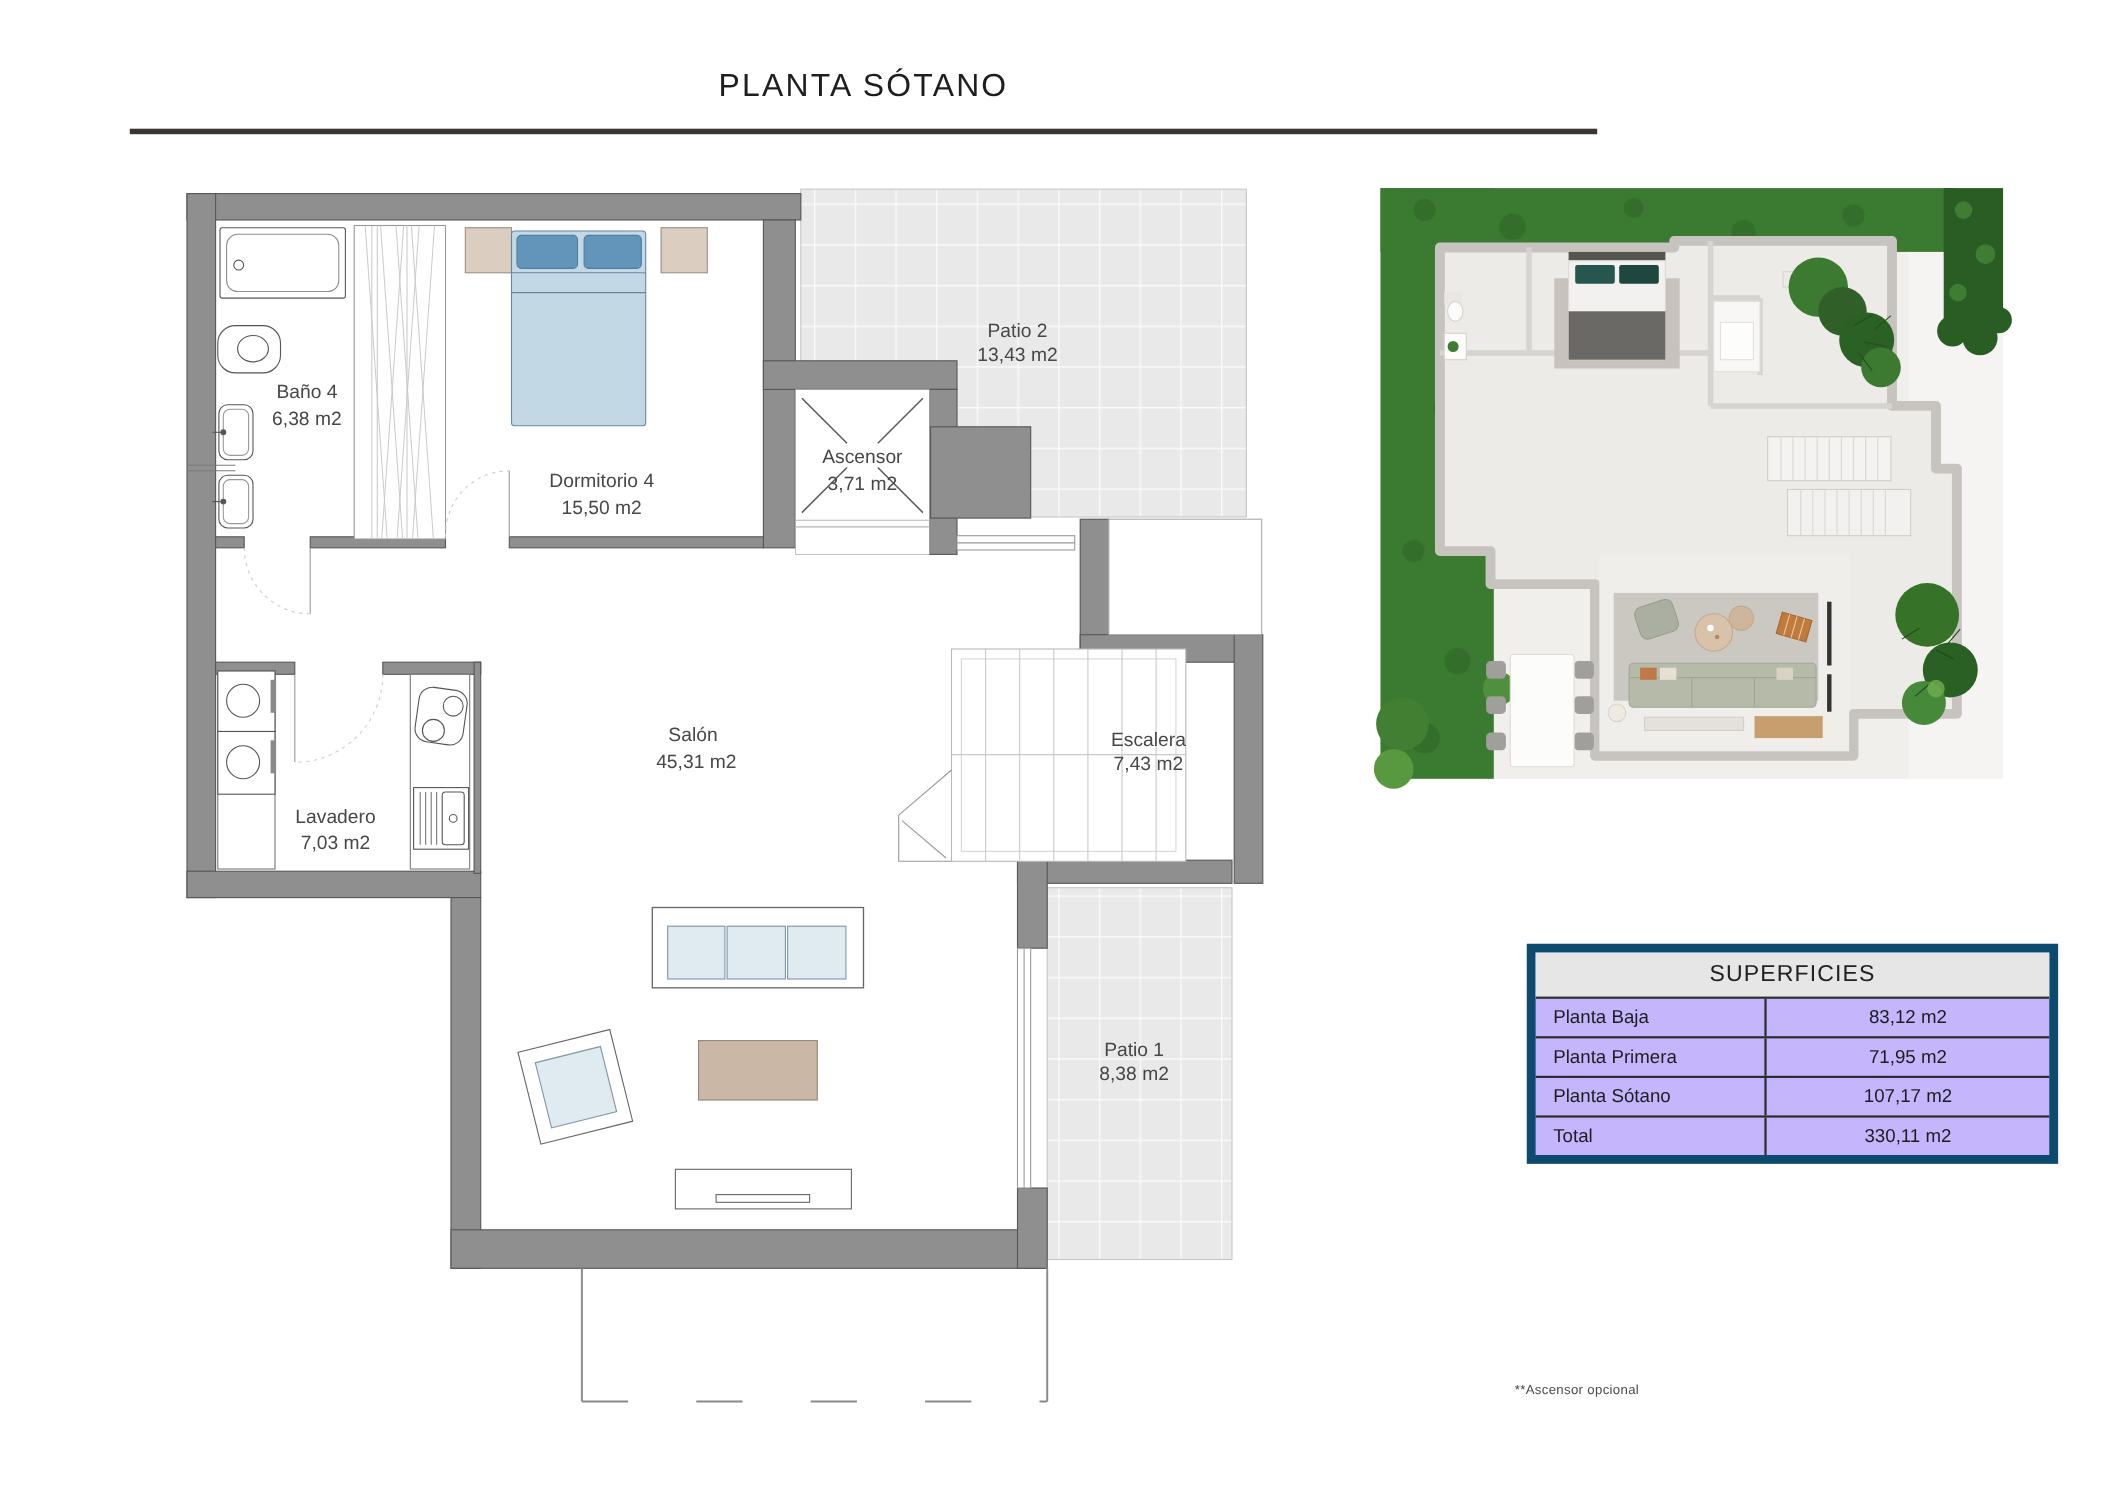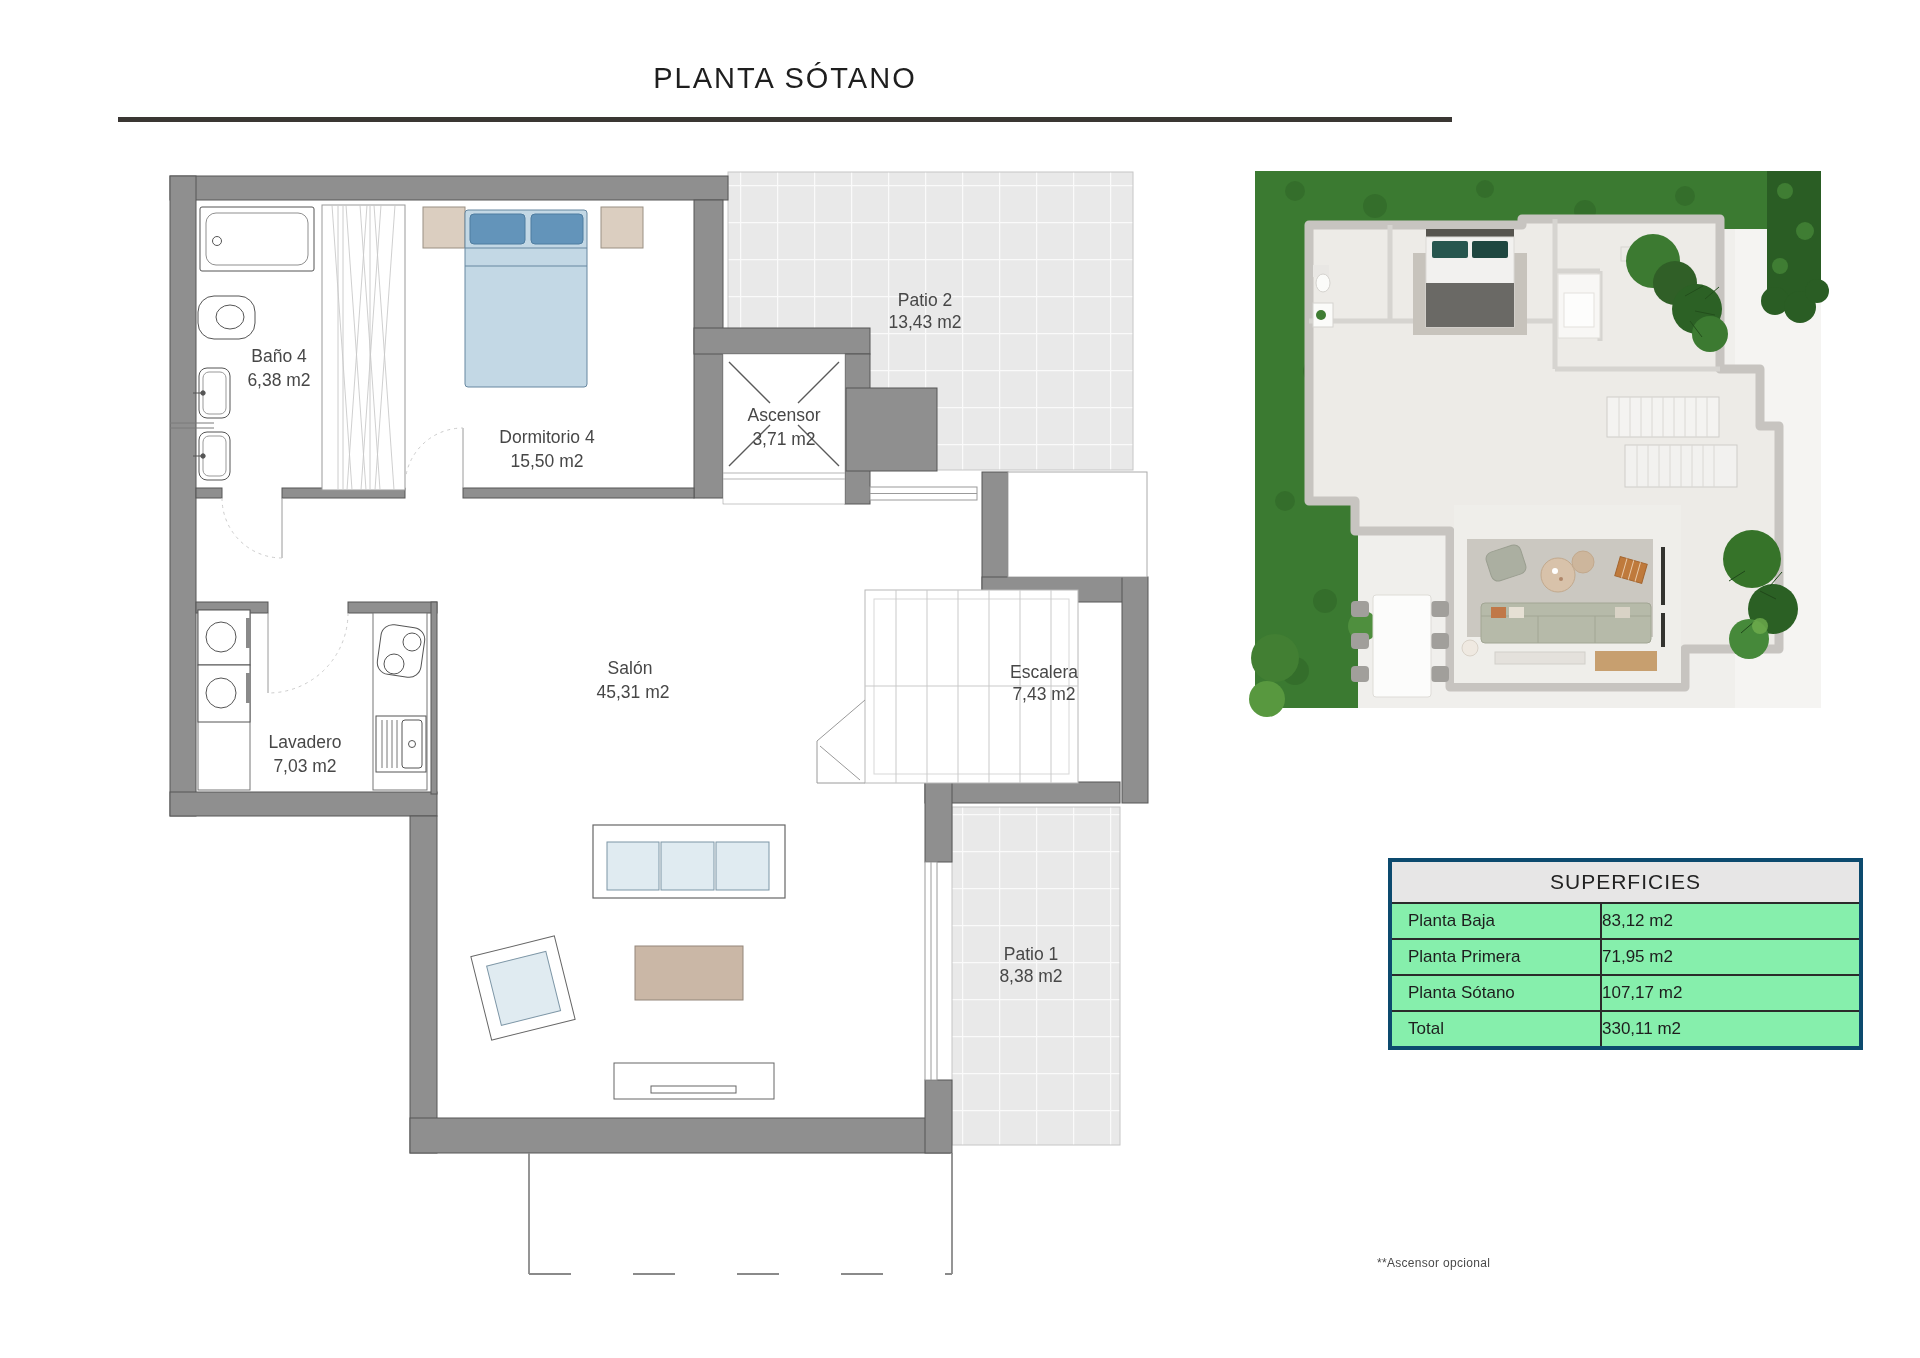--- a/index.html
+++ b/index.html
@@ -1,28 +1,28 @@
 <!DOCTYPE html>
 <html><head>
 <meta charset="utf-8">
 <style>
   html,body{margin:0;padding:0;background:#ffffff;}
   body{width:1920px;height:1358px;position:relative;font-family:"Liberation Sans",sans-serif;overflow:hidden;}
   .page-title{position:absolute;left:118px;top:62px;width:1334px;text-align:center;
     font-size:29px;letter-spacing:2px;color:#1e1e1e;font-weight:400;}
   .title-rule{position:absolute;left:118px;top:117px;width:1334px;height:5px;background:#3a3633;}
   .plan-svg{position:absolute;left:0;top:0;}
-  .sup-table{position:absolute;left:1388px;top:858px;width:467px;border:4px solid #0c4a6e;
-    background:#86efac;color:#1d1d1d;font-size:17px;}
+  .sup-table{position:absolute;left:1388px;top:858px;width:467px;border:8px solid #0c4a6e;
+    background:#c4b5fd;color:#1d1d1d;font-size:17px;}
   .sup-header{height:40px;line-height:40px;text-align:center;background:#e7e6e6;
     border-bottom:2px solid #2b2b2b;font-size:21px;letter-spacing:1px;color:#222;}
   .sup-row{display:flex;height:34px;line-height:34px;border-bottom:2px solid #2b2b2b;}
   .sup-row:last-child{border-bottom:none;}
   .sup-label{width:210px;border-right:2px solid #2b2b2b;padding-left:16px;box-sizing:border-box;}
-  .sup-value{flex:1;text-align:left;}
+  .sup-value{flex:1;text-align:center;}
   .footnote{position:absolute;left:1377px;top:1256px;font-size:12px;color:#4a4a4a;letter-spacing:0.3px;}
   text{font-family:"Liberation Sans",sans-serif;fill:#474747;font-size:17.5px;}
   .lbl{text-anchor:middle;}
 </style>
 </head>
 <body>
 
 <div class="page-title">PLANTA SÓTANO</div>
 <div class="title-rule"></div>
 

